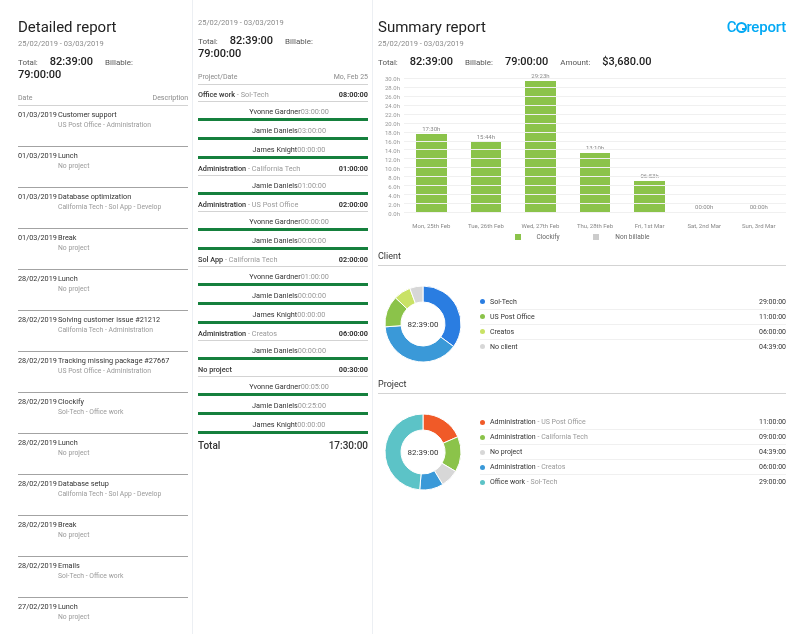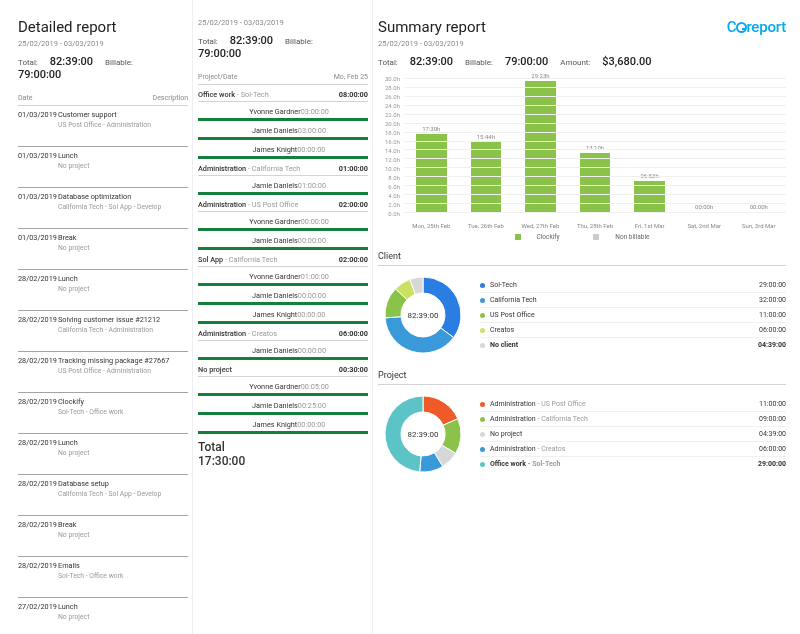--- a/index.html
+++ b/index.html
@@ -20,48 +20,48 @@
   .ddate { font-size: 7.3px; color: #333; width: 40px; flex-shrink: 0; }
   .ddesc { font-size: 7.3px; color: #333; }
   .dsub { font-size: 6.8px; color: #999; margin-top: 2px; }
   .wgroup { border-bottom: 1px solid #d3d3d3; padding: 5px 0 2px; display: flex; justify-content: space-between; font-size: 7.3px; }
   .wgroup .gtitle { color: #333; font-weight: 500; }
   .wgroup .gsub { color: #999; font-weight: 400; }
   .wgroup .gtime { color: #333; font-weight: 700; }
   .wrow { border-bottom: 3px solid #15803d; padding: 5px 0 2px 12px; display: flex; justify-content: center; font-size: 7.3px; }
   .wrow .wname { color: #333; }
   .wrow .wtime { color: #999; }
-  .wtotal { display: flex; justify-content: space-between; font-size: 12px; padding-top: 6px; font-weight: 500; flex-direction: column; }
+  .wtotal { display: flex; justify-content: space-between; font-size: 10px; padding-top: 6px; font-weight: 500; }
   .logo { position: absolute; top: 0; right: 0; font-size: 15px; font-weight: 500; color: #03a9f4; letter-spacing: -0.2px; }
   .logo .o { display:inline-block; position:relative; width:11px; height:11px; border:2px solid #03a9f4; border-radius:50%; vertical-align: -1px; margin-right: -1px;}
   .logo .o::after { content:''; position:absolute; width:4px; height:2px; background:#03a9f4; top:3.5px; left:3.5px; transform-origin:left center; }
   
   .barchart { height: 155px; position: relative; margin-top: 6px; }
   .ylabels { position: absolute; left: 0; top: 0; bottom: 20px; width: 24px; font-size: 6px; color: #999; }
   .ylabels div { position: absolute; right: 2px; transform: translateY(-50%); }
   .plot { position: absolute; left: 26px; right: 0; top: 0; bottom: 20px; border-bottom: 1px solid #ccc; }
   .grid { position: absolute; left: 0; right: 0; height: 1px; background: #f0f0f0; }
   .bars { position: absolute; left: 0; right: 0; top: 0; bottom: 0; display: flex; }
   .barcol { flex: 1; position: relative; }
   .bar { position: absolute; bottom: 0; left: 22%; width: 56%; background: #8bc34a; }
   .barlabel { position: absolute; left: 50%; transform: translateX(-50%); font-size: 6px; color: #888; white-space: nowrap; }
   .xlabels { position: absolute; left: 26px; right: 0; bottom: 4px; display: flex; }
   .xlabels div { flex:1; text-align:center; font-size:6px; color:#888; }
   .legend { text-align:center; font-size:6.5px; color:#666; margin-top:0px; }
   .legend span { margin: 0 8px; }
   .sq { display:inline-block; width:6px; height:6px; background:#8bc34a; vertical-align:middle; margin-right:4px; }
   .sq.grey { background:#ccc; }
   
-  .section-title { font-size: 9px; color: #333; margin: 10px 0 4px; border-bottom:1px solid #d3d3d3; padding-bottom:4px;}
+  .section-title { font-size: 9px; color: #333; margin: 10px 0 13px; border-bottom:1px solid #d3d3d3; padding-bottom:4px;}
   .donut-row { display:flex; align-items:center; gap:12px; }
   .donut-wrap { position: relative; width: 90px; height: 90px; flex-shrink:0; }
   .donut-center { position:absolute; top:50%; left:50%; transform:translate(-50%,-50%); font-size:8px; color:#333; }
   .dlist { flex:1; }
   .dlitem { display:flex; justify-content:space-between; font-size:7px; padding:3px 0; border-bottom:1px solid #f0f0f0; }
-  .dlitem:last-child { border-bottom: none; font-weight: bold; }
+  .dlitem:last-child { border-bottom: none; }
   .dot { display:inline-block; width:5px; height:5px; border-radius:50%; vertical-align:middle; margin-right:5px; }
   .footer { position:absolute; bottom:-4px; right:0; font-size:6.5px; color:#999;margin-left:44px; }
 </style>
 </head>
 <body>
 
 <div class="page">
 
   <div class="col col1">
     <div class="sep"></div>
@@ -368,24 +368,20 @@
             <path d="M 31.845010989453638 9.349666703768335 A 38 38 0 0 1 45.00000000000003 7 L 45.000000000000014 23 A 22 22 0 0 0 37.383953730736316 24.360333354813246 Z" fill="#d7d7d7" stroke="#fff" stroke-width="1"></path>
           </svg>
         <div class="donut-center">82:39:00</div>
       </div>
       <div class="dlist" id="client-list">
           <div class="dlitem">
             <span><span class="dot" style="background:#2a7de1"></span>Sol-Tech</span>
             <span>29:00:00</span>
           </div>
           <div class="dlitem">
-            <span><span class="dot" style="background:#3a99d8"></span>California Tech</span>
-            <span>32:00:00</span>
-          </div>
-          <div class="dlitem">
             <span><span class="dot" style="background:#8bc34a"></span>US Post Office</span>
             <span>11:00:00</span>
           </div>
           <div class="dlitem">
             <span><span class="dot" style="background:#c9e265"></span>Creatos</span>
             <span>06:00:00</span>
           </div>
           <div class="dlitem">
             <span><span class="dot" style="background:#d7d7d7"></span>No client</span>
             <span>04:39:00</span>

